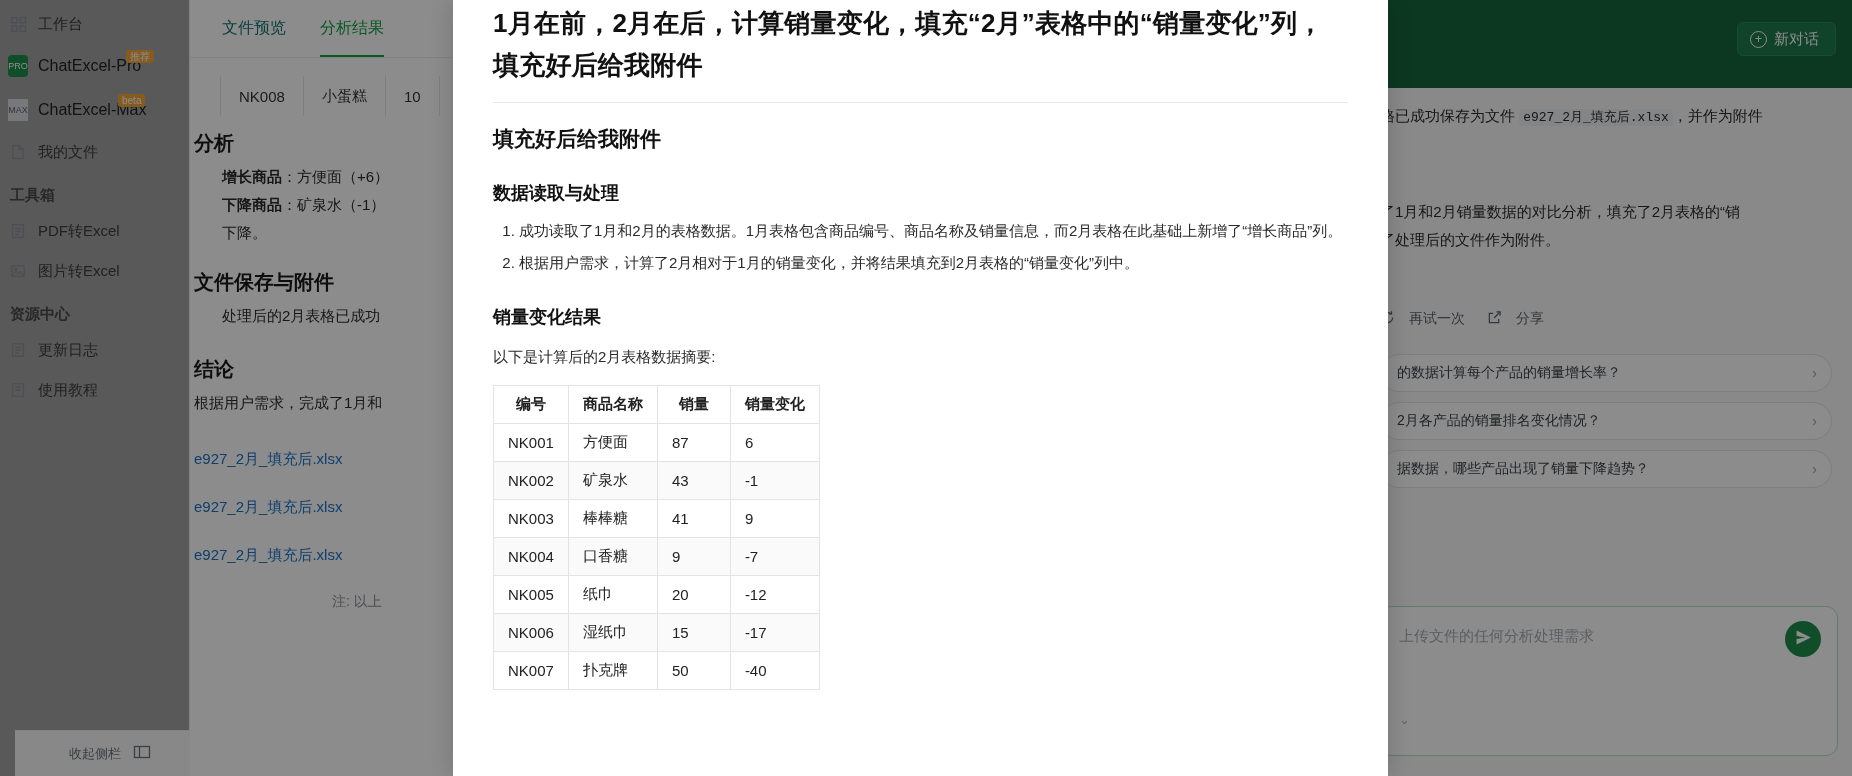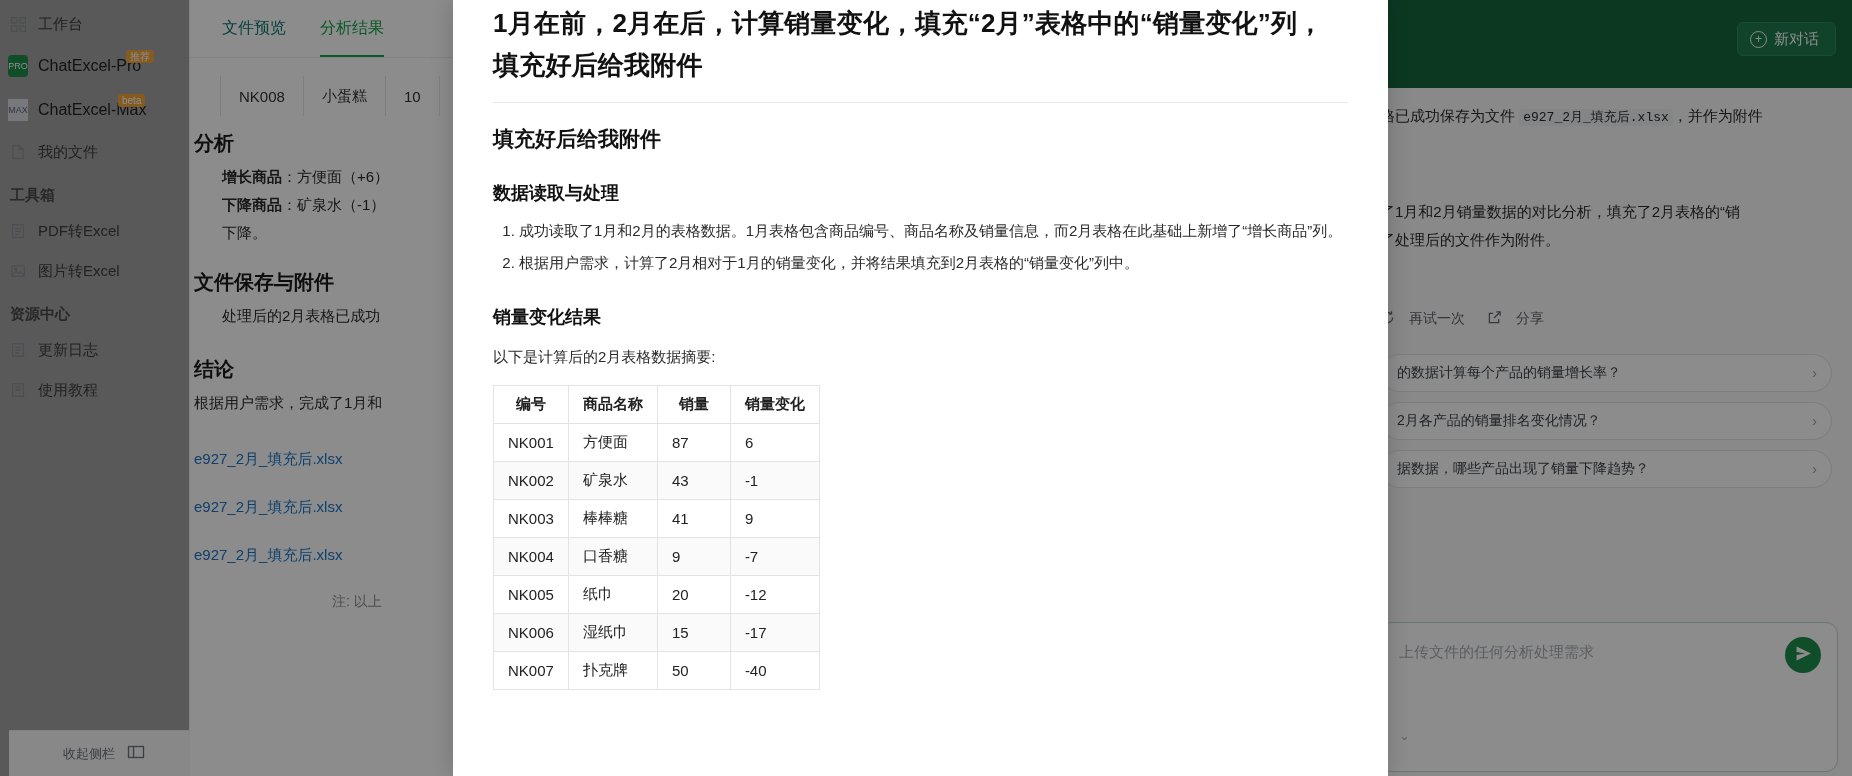--- a/index.html
+++ b/index.html
@@ -78,21 +78,21 @@
   .logo-max {
     width: 22px; height: 22px;
     border-radius: 0;
     background: #d7dbe0;
     color: #5c6470;
     font-size: 9px;
     display: inline-flex; align-items: center; justify-content: center;
   }
   .sidebar-footer {
     position: absolute;
-    bottom: 0; left: 9px;
+    bottom: 0; left: 15px;
     width: 190px;
     height: 46px;
     display: flex;
     align-items: center;
     justify-content: center;
     gap: 12px;
     font-size: 13px;
     color: #6b7078;
     border-top: 1px solid #ececec;
     background: #f7f8fa;
@@ -280,21 +280,21 @@
     font-size: 14px;
     color: #3d434a;
     box-sizing: border-box;
     white-space: nowrap;
     overflow: hidden;
   }
   .suggest .chev { color: #9aa0a8; font-size: 14px; flex: none; margin-left: 8px; }
   .composer {
     position: absolute;
     left: 0; right: 14px;
-    bottom: 4px;
+    bottom: 20px;
     height: 150px;
     border: 1px solid #b9dcc6;
     border-radius: 12px;
     background: #ffffff;
     box-sizing: border-box;
   }
   .composer .ph {
     position: absolute;
     left: 18px; top: 20px;
     font-size: 15px;

